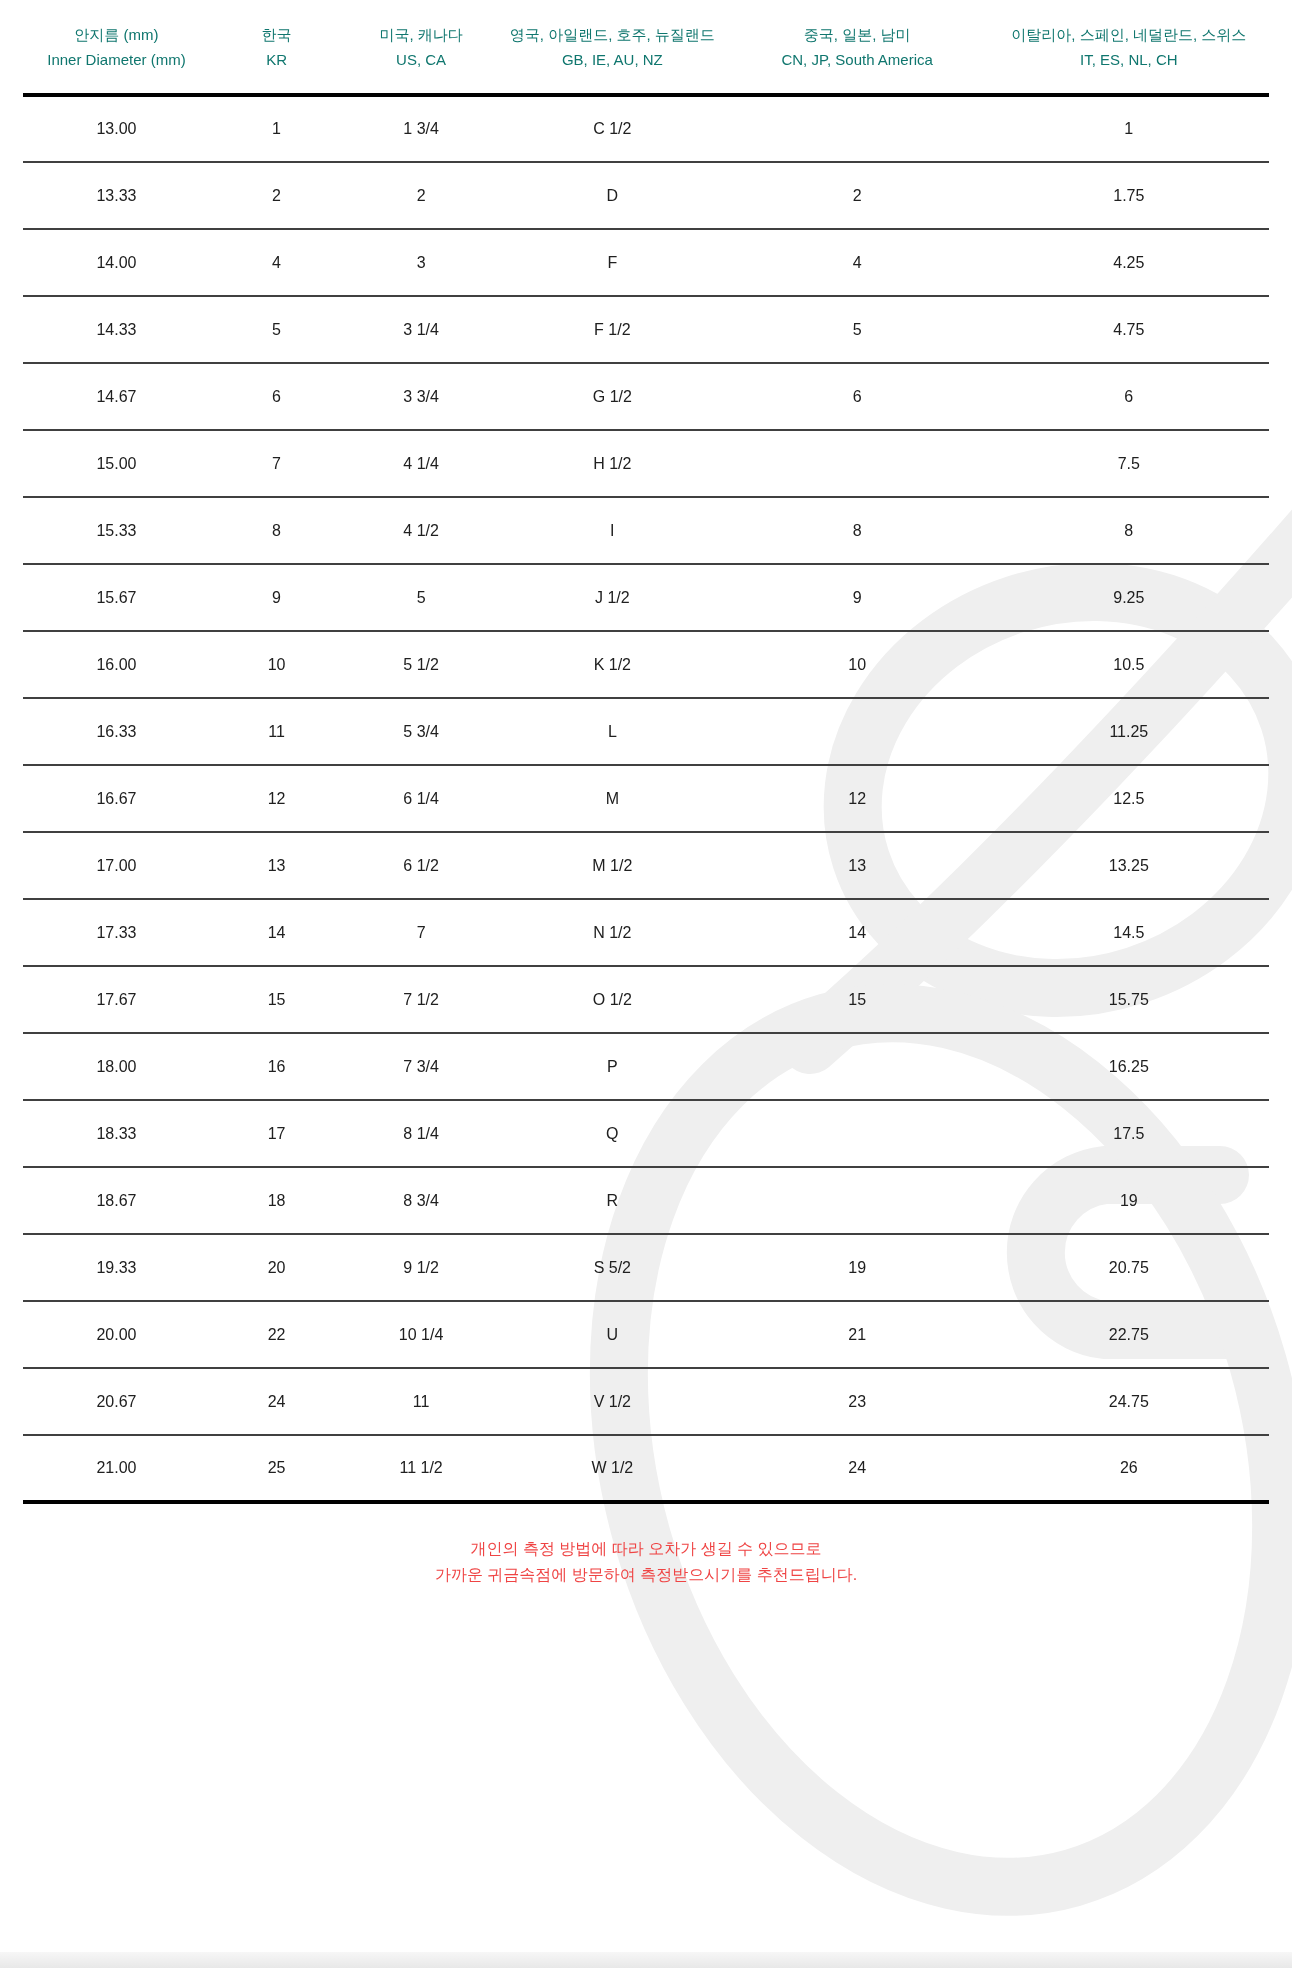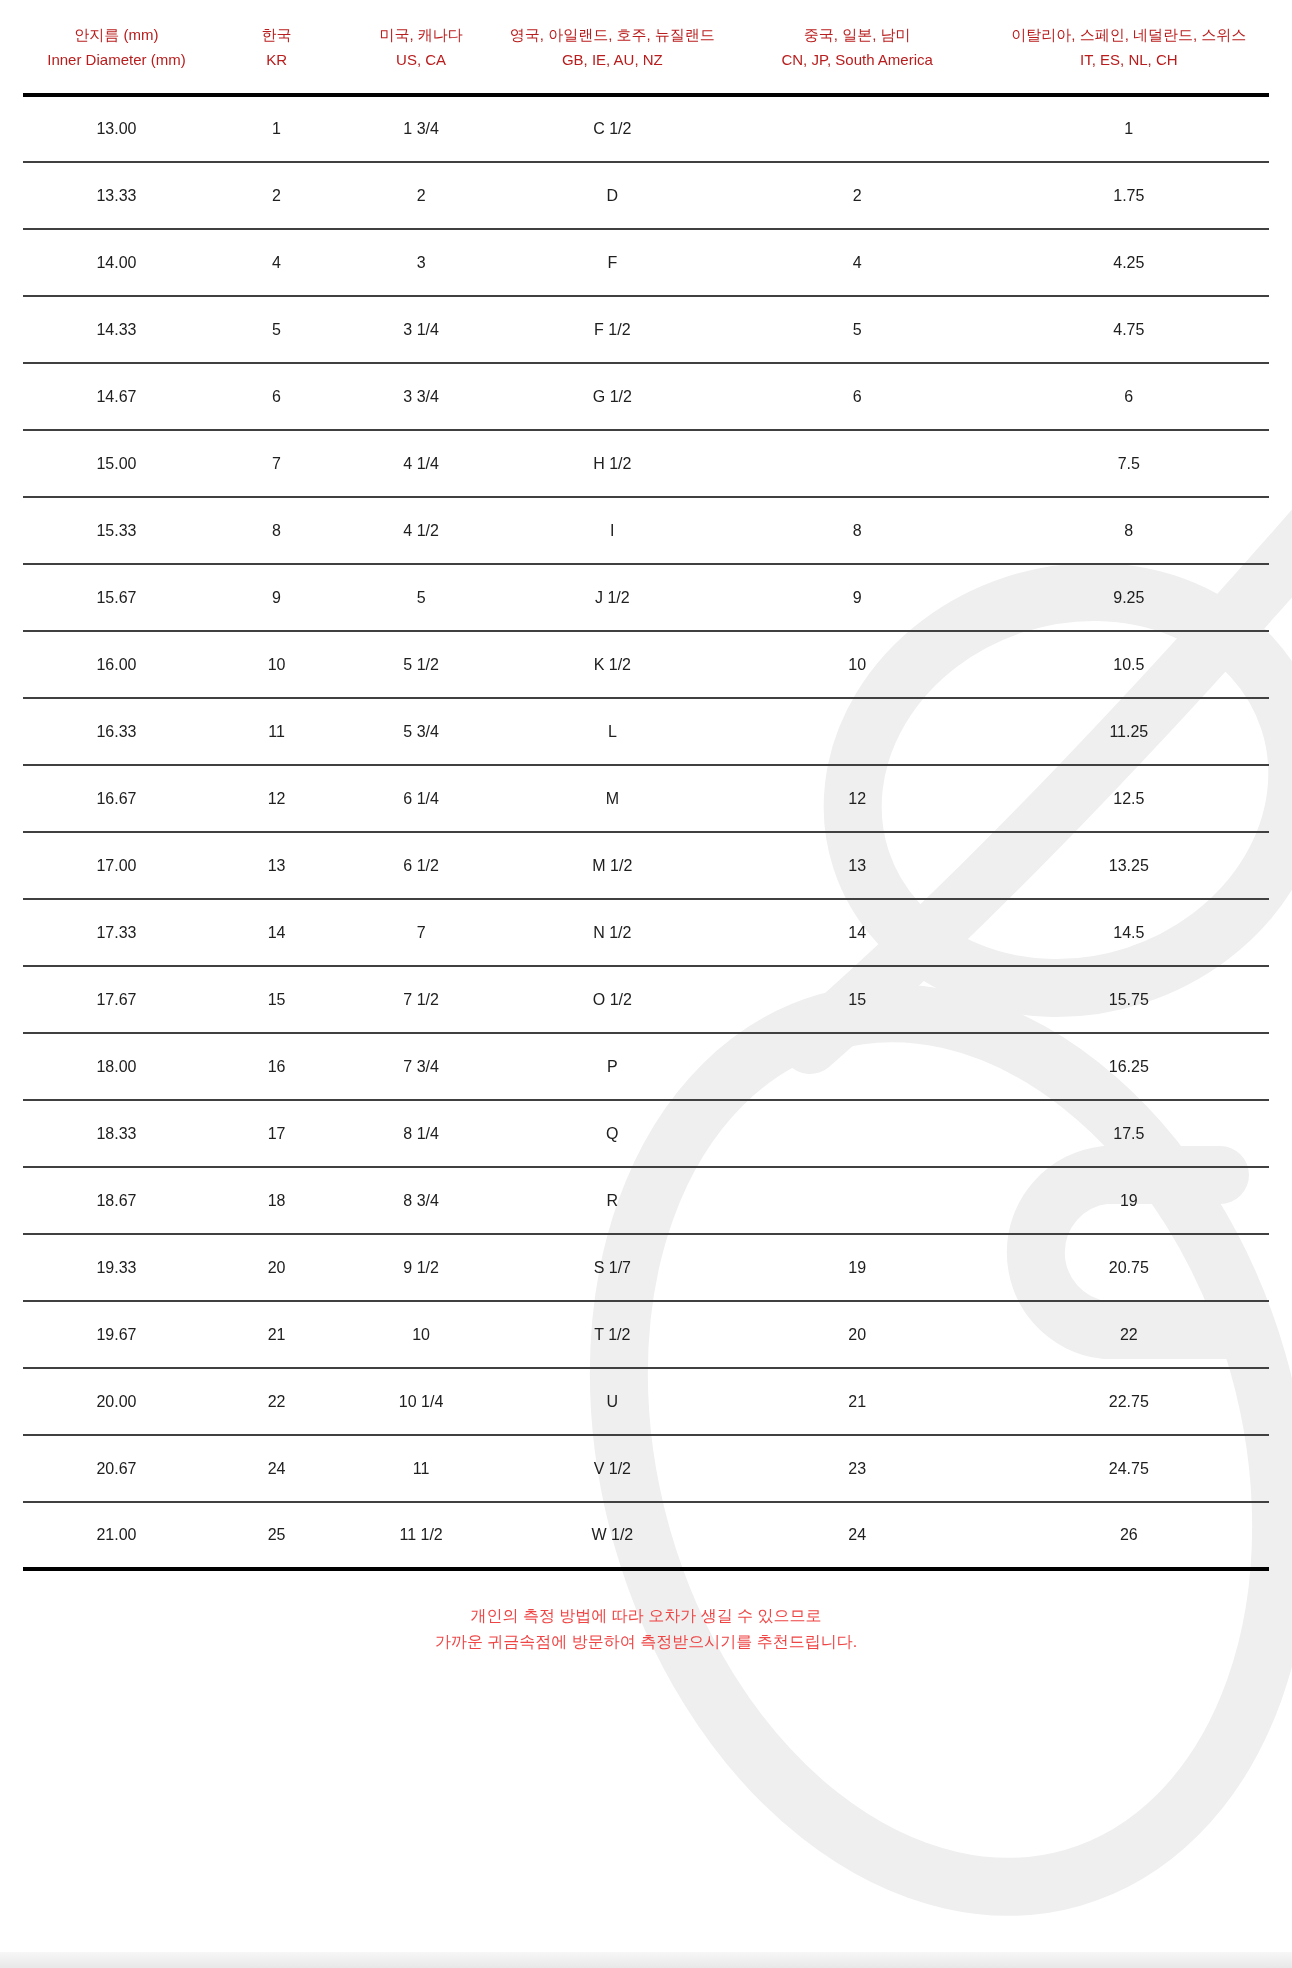--- a/index.html
+++ b/index.html
@@ -41,21 +41,21 @@
   }
 
   thead tr {
     height: 95px;
     vertical-align: middle;
   }
   thead th {
     font-weight: normal;
     font-size: 15px;
     line-height: 25px;
-    color: #b91c1c;
+    color: #0f766e;
     text-align: center;
     white-space: nowrap;
     padding: 0;
     border-bottom: 4px solid #000000;
   }
   thead th .h-line { display: block; }
 
   tbody tr {
     height: 67px;
     border-bottom: 2px solid #404040;
@@ -278,31 +278,23 @@
           <td>18</td>
           <td>8 3/4</td>
           <td>R</td>
           <td></td>
           <td>19</td>
         </tr>
         <tr>
           <td>19.33</td>
           <td>20</td>
           <td>9 1/2</td>
-          <td>S 1/7</td>
+          <td>S 5/2</td>
           <td>19</td>
           <td>20.75</td>
-        </tr>
-        <tr>
-          <td>19.67</td>
-          <td>21</td>
-          <td>10</td>
-          <td>T 1/2</td>
-          <td>20</td>
-          <td>22</td>
         </tr>
         <tr>
           <td>20.00</td>
           <td>22</td>
           <td>10 1/4</td>
           <td>U</td>
           <td>21</td>
           <td>22.75</td>
         </tr>
         <tr>

